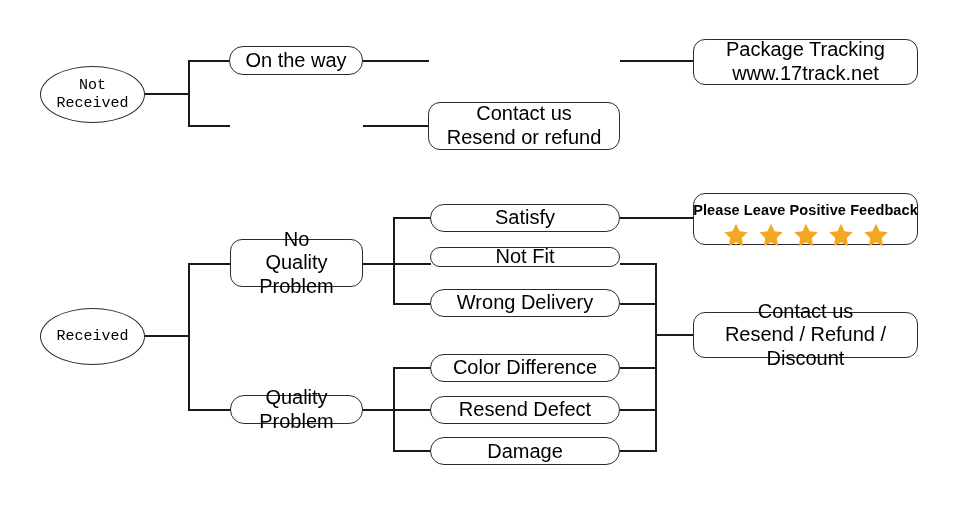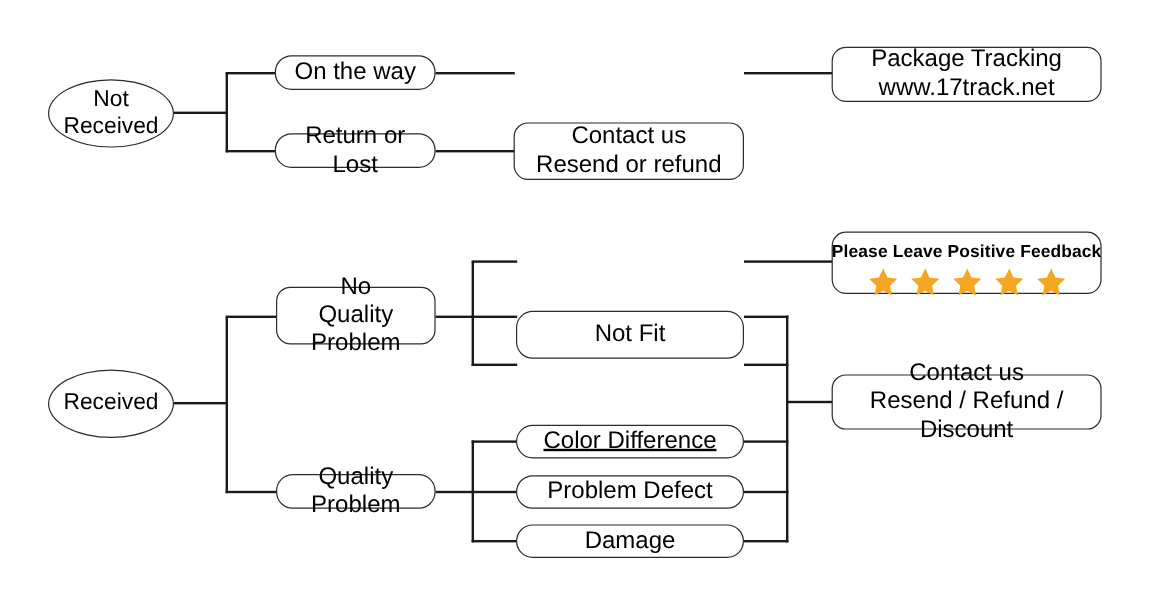--- a/index.html
+++ b/index.html
@@ -48,21 +48,21 @@
   .ellipse {
     border-radius: 50%;
   }
   .node .txt {
     display: block;
     white-space: pre-line;
     padding: 0 6px;
   }
 
   
-  .fs15 { font-size: 19px; }
+  .fs15 { font-size: 15px; font-family: Liberation Mono, monospace; }
   .fs16 { font-size: 20px; }
 
   
   .feedback {
     flex-direction: column;
     justify-content: center;
     gap: 1px;
     padding-top: 12px;
   }
   .feedback .fb-label {
@@ -99,23 +99,20 @@
   <div class="line v" style="left:188px; top:61px; height:66px;"></div>
 
   <div class="line h" style="left:188px; top:60px; width:42px;"></div>
 
   <div class="line h" style="left:188px; top:125px; width:42px;"></div>
 
   <div class="node pill fs16" style="left:229px; top:46px; width:134px; height:29px;">
     <span class="txt">On the way</span>
   </div>
 
-  <div class="node pill fs16" style="left:229px; top:111px; width:134px; height:29px;">
-    <span class="txt">Return or Lost</span>
-  </div>
 
   <div class="line h" style="left:363px; top:60px; width:66px;"></div>
 
   <div class="line h" style="left:363px; top:125px; width:66px;"></div>
 
 
   <div class="node rounded fs16" style="left:428px; top:102px; width:192px; height:48px;">
     <span class="txt">Contact us
 Resend or refund</span>
   </div>
@@ -153,28 +150,34 @@
   <div class="line h" style="left:393px; top:217px; width:38px;"></div>
   <div class="line h" style="left:393px; top:263px; width:38px;"></div>
   <div class="line h" style="left:393px; top:303px; width:38px;"></div>
 
   <div class="line h" style="left:363px; top:409px; width:32px;"></div>
   <div class="line v" style="left:393px; top:367px; height:85px;"></div>
   <div class="line h" style="left:393px; top:367px; width:38px;"></div>
   <div class="line h" style="left:393px; top:409px; width:38px;"></div>
   <div class="line h" style="left:393px; top:450px; width:38px;"></div>
 
-  <div class="node pill fs16" style="left:430px; top:259px; width:190px; height:40px;">
+  <div class="node pill fs16" style="left:430px; top:204px; width:190px; height:28px;">
+    <span class="txt">Satisfy</span>
+  </div>
+  <div class="node pill fs16" style="left:430px; top:247px; width:190px; height:20px;">
     <span class="txt">Not Fit</span>
   </div>
-  <div class="node pill fs16" style="left:430px; top:354px; width:190px; height:28px;text-decoration:underline;">
+  <div class="node pill fs16" style="left:430px; top:289px; width:190px; height:28px;">
+    <span class="txt">Wrong Delivery</span>
+  </div>
+  <div class="node pill fs16" style="left:430px; top:354px; width:190px; height:28px;">
     <span class="txt">Color Difference</span>
   </div>
   <div class="node pill fs16" style="left:430px; top:396px; width:190px; height:28px;">
-    <span class="txt">Problem Defect</span>
+    <span class="txt">Resend Defect</span>
   </div>
   <div class="node pill fs16" style="left:430px; top:437px; width:190px; height:28px;align-items:flex-end;">
     <span class="txt">Damage</span>
   </div>
 
   <div class="line h" style="left:620px; top:217px; width:74px;"></div>
 
   <div class="line h" style="left:620px; top:263px; width:37px;"></div>
   <div class="line h" style="left:620px; top:303px; width:37px;"></div>
   <div class="line h" style="left:620px; top:367px; width:37px;"></div>

